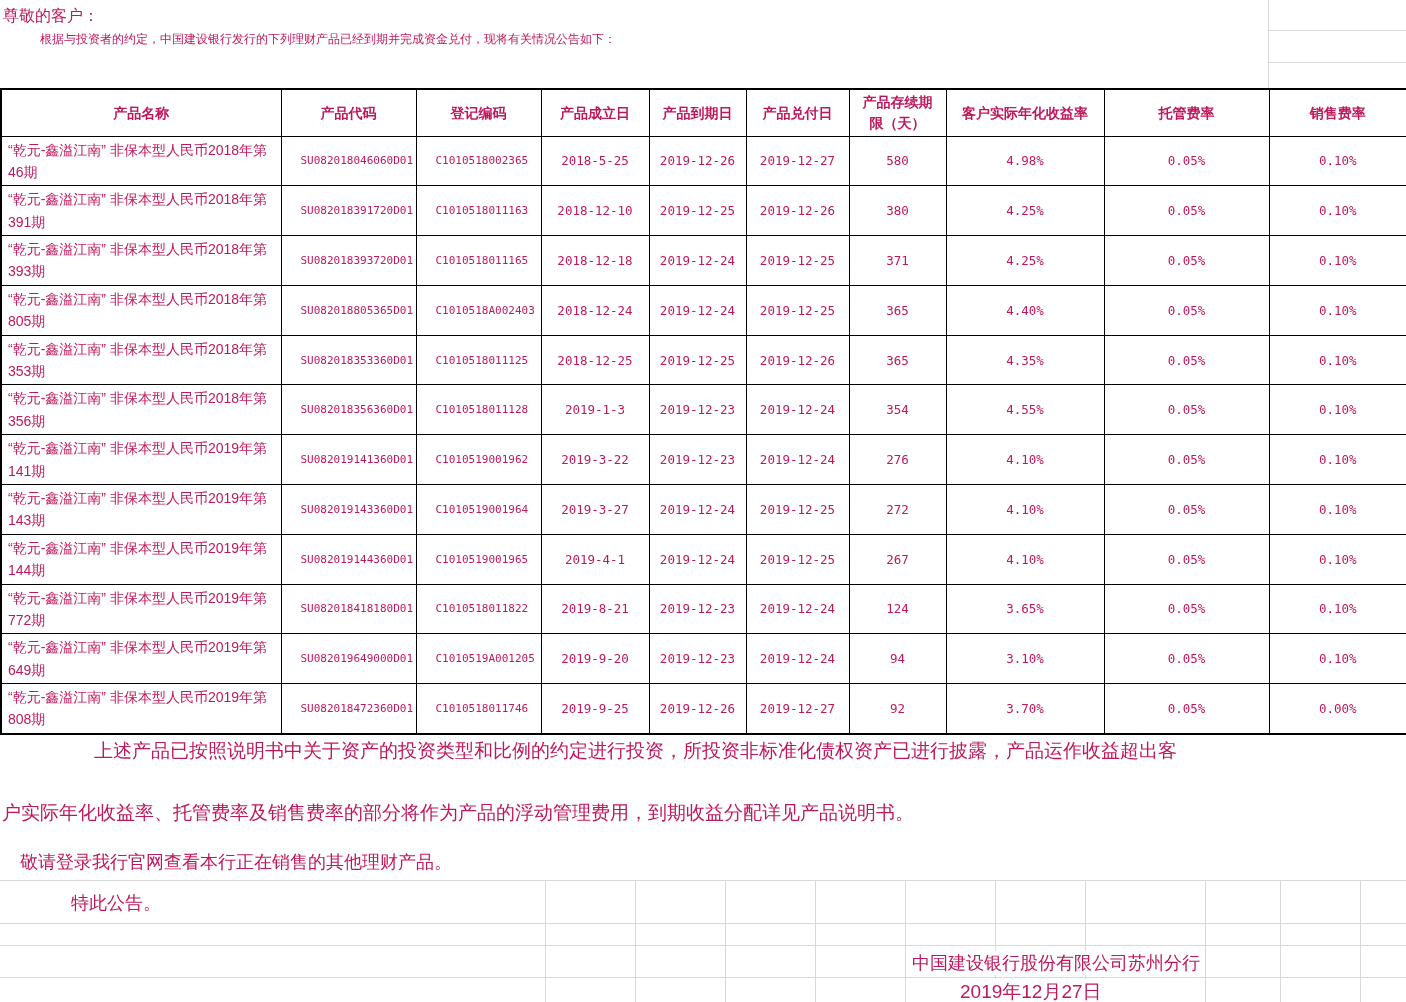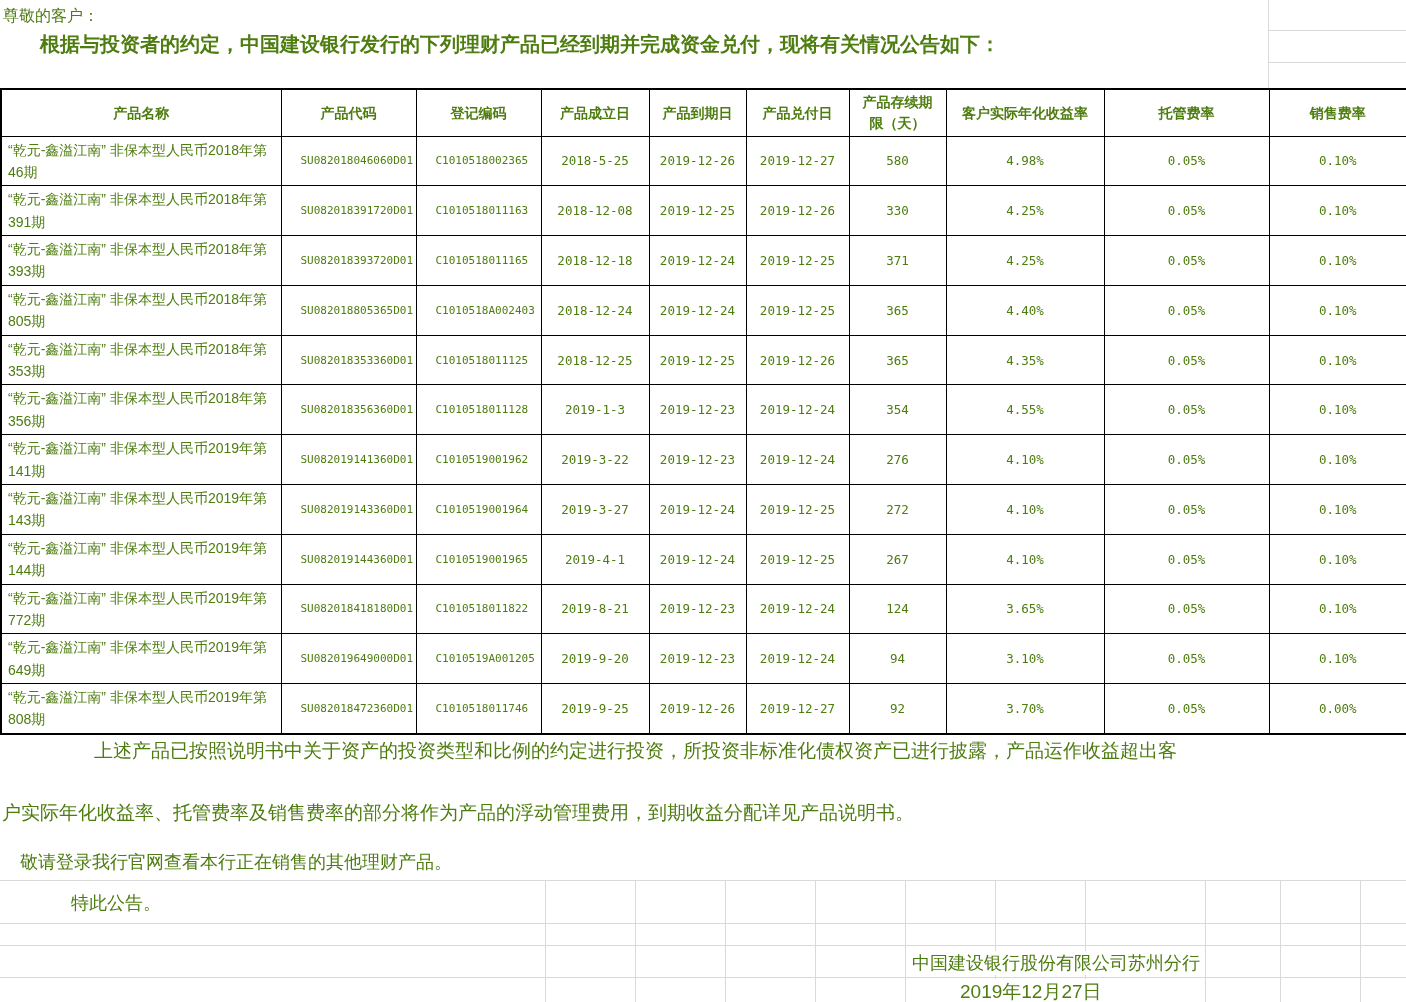--- a/index.html
+++ b/index.html
@@ -1,27 +1,27 @@
 <!DOCTYPE html>
 <html><head>
 <meta charset="utf-8">
 <style>
   html,body{margin:0;padding:0;background:#fff;}
   .canvas{
     position:relative;width:1406px;height:1002px;background:#ffffff;
-    font-family:"Liberation Sans",sans-serif;color:#4d7c0f;overflow:hidden;
+    font-family:"Liberation Sans",sans-serif;color:#be185d;overflow:hidden;
   }
   .abs{position:absolute;white-space:nowrap;}
 
   
   .gridline{position:absolute;background:#d9d9d9;}
 
   
   .salutation{left:3px;top:6px;font-size:16px;}
-  .intro-body{left:40px;top:31px;font-size:20px;font-weight:bold;}
+  .intro-body{left:40px;top:31px;font-size:12px;}
 
   
   #products-table{
     position:absolute;left:0;top:88px;width:1406px;
     border-collapse:collapse;table-layout:fixed;border:2px solid #000;
     background:#fff;
   }
   #products-table th,#products-table td{border:1px solid #000;overflow:hidden;vertical-align:middle;}
   #products-table th{
     font-size:14px;font-weight:bold;text-align:center;
@@ -107,24 +107,24 @@
           <td class="num">2019-12-27</td>
           <td class="num">580</td>
           <td class="num">4.98%</td>
           <td class="num">0.05%</td>
           <td class="num">0.10%</td>
         </tr>
         <tr>
           <td class="name">“乾元-鑫溢江南” 非保本型人民币2018年第391期</td>
           <td class="code">SU082018391720D01</td>
           <td class="code">C1010518011163</td>
-          <td class="num">2018-12-08</td>
-          <td class="num">2019-12-25</td>
-          <td class="num">2019-12-26</td>
-          <td class="num">330</td>
+          <td class="num">2018-12-10</td>
+          <td class="num">2019-12-25</td>
+          <td class="num">2019-12-26</td>
+          <td class="num">380</td>
           <td class="num">4.25%</td>
           <td class="num">0.05%</td>
           <td class="num">0.10%</td>
         </tr>
         <tr>
           <td class="name">“乾元-鑫溢江南” 非保本型人民币2018年第393期</td>
           <td class="code">SU082018393720D01</td>
           <td class="code">C1010518011165</td>
           <td class="num">2018-12-18</td>
           <td class="num">2019-12-24</td>

